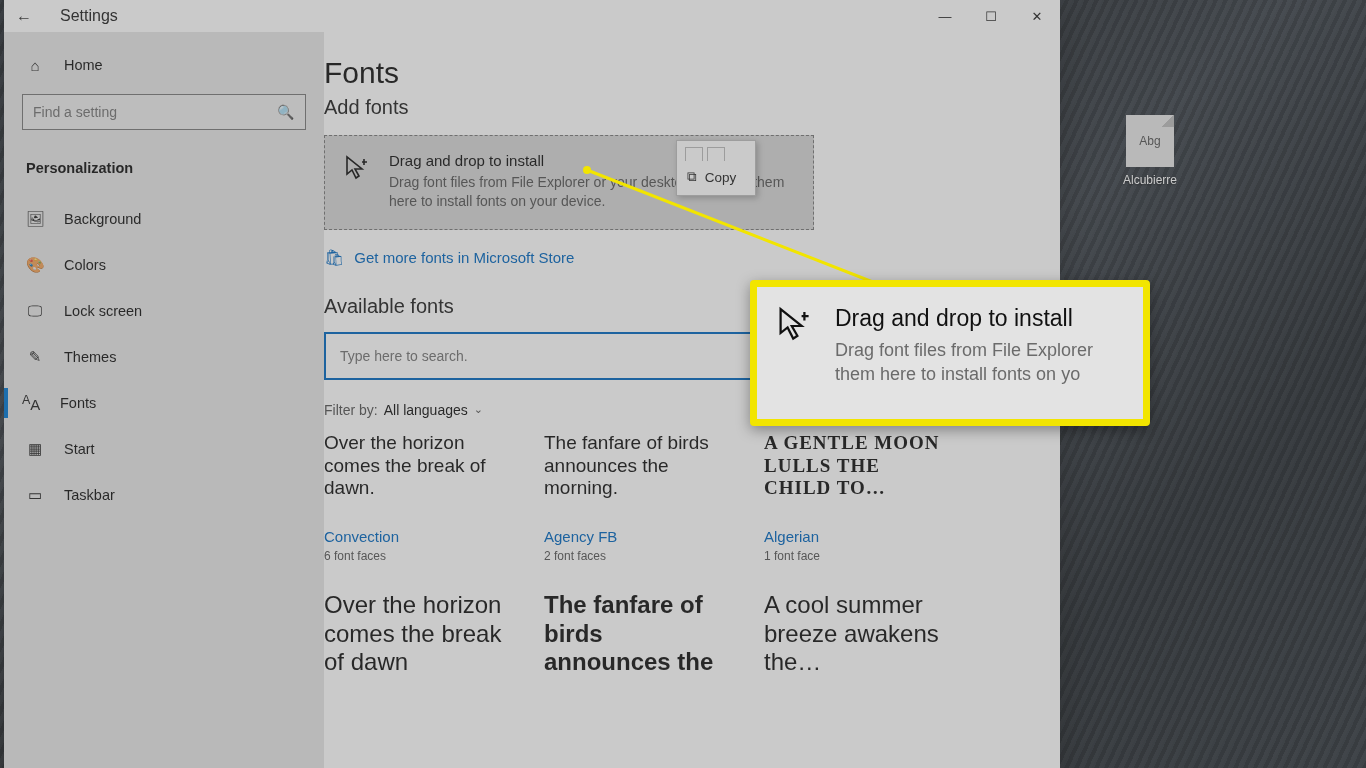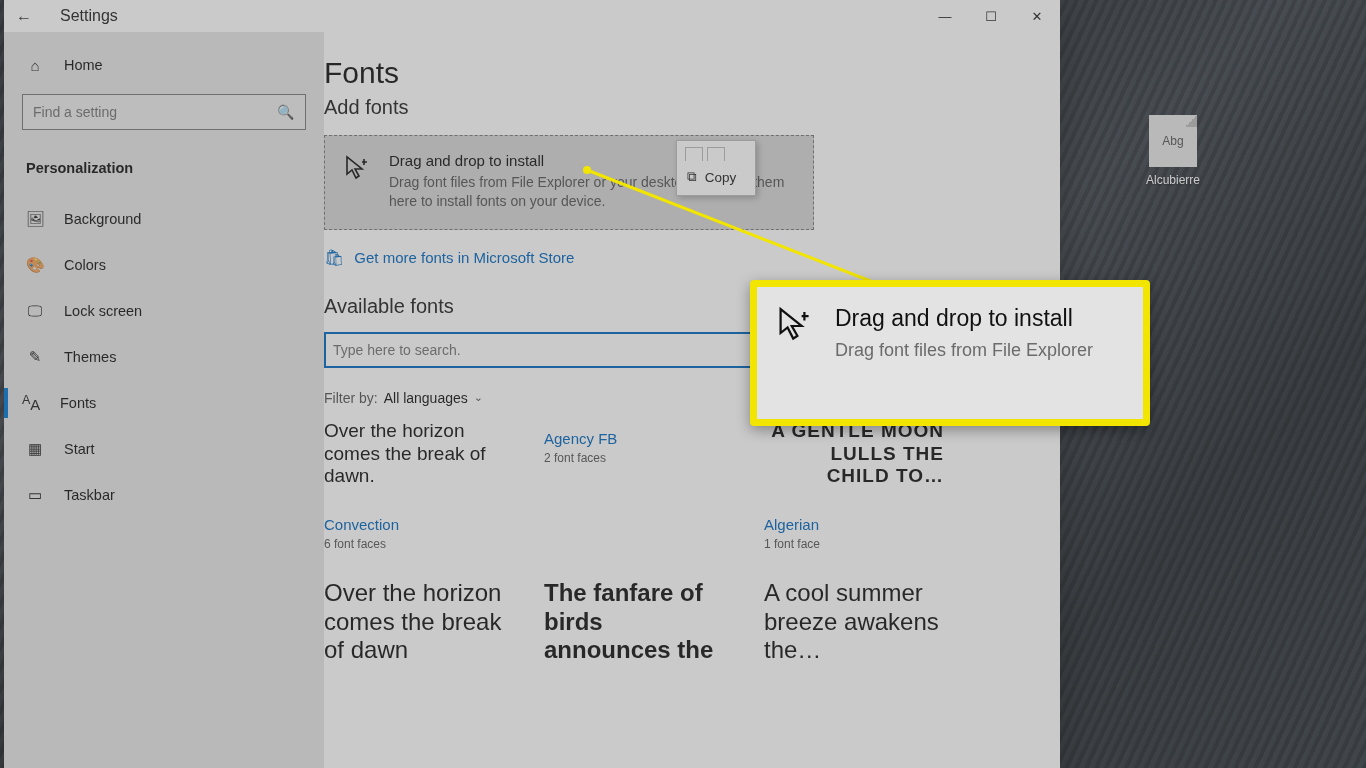--- a/index.html
+++ b/index.html
@@ -8,21 +8,21 @@
 .desktop-bg {
   position: absolute; left: 0; top: 0; width: 1366px; height: 768px;
   background: linear-gradient(135deg, #2a3138 0%, #434a52 20%, #1e2328 40%, #3a4149 60%, #252b31 80%, #30373e 100%);
 }
 .desktop-bg::before {
   content: ""; position: absolute; inset: 0;
   background: repeating-linear-gradient(115deg, rgba(255,255,255,0.02) 0 2px, rgba(0,0,0,0.15) 2px 6px, rgba(255,255,255,0.03) 6px 9px);
 }
 
 .desktop-icon {
-  position: absolute; right: 161px; top: 115px; width: 64px; text-align: center; color: #fff;
+  position: absolute; right: 184px; top: 115px; width: 64px; text-align: center; color: #fff;
 }
 .desktop-icon .file {
   width: 48px; height: 52px; background: #e6e6e6; margin: 0 auto 6px; position: relative;
   display: flex; align-items: center; justify-content: center; font-size: 12px; color: #555;
 }
 .desktop-icon .file::after {
   content: ""; position: absolute; top: 0; right: 0; width: 12px; height: 12px;
   background: linear-gradient(135deg, #e6e6e6 50%, #bcbcbc 50%);
 }
 .desktop-icon .label { font-size: 12px; text-shadow: 0 1px 2px rgba(0,0,0,.6); }
@@ -79,32 +79,32 @@
   border: 1px dashed #7a7a7a; background: #d6d6d6; padding: 16px 18px 18px;
   display: flex; gap: 16px; align-items: flex-start; width: 490px;
 }
 .dropzone .dz-icon { font-size: 24px; margin-top: 2px; }
 .dropzone .dz-title { font-size: 15px; color: #111; margin-bottom: 4px; }
 .dropzone .dz-sub { font-size: 14px; color: #555; line-height: 1.35; }
 
 .storelink { margin-top: 18px; display: flex; align-items: center; gap: 10px; color: #0067c0; font-size: 15px; }
 .storelink .bag { font-size: 16px; }
 
-.filterbar { width: 646px; height: 36px; border: 2px solid #0067c0; display: flex; align-items: center; padding: 0 7px; margin-top: 2px; }
+.filterbar { width: 646px; height: 48px; border: 2px solid #0067c0; display: flex; align-items: center; padding: 0 14px; margin-top: 2px; }
 .filterbar input { border: none; outline: none; flex: 1; font-size: 14px; color: #333; background: transparent; }
 
 .filterby { margin-top: 22px; font-size: 14px; color: #555; display: flex; align-items: center; gap: 6px; }
 .filterby .val { color: #111; }
 .filterby .chev { font-size: 11px; }
 
 .fontgrid { display: flex; gap: 40px; margin-top: 14px; flex-wrap: wrap; width: 640px; }
 .fontcard { width: 180px; }
 .fontcard .sample { font-size: 19px; color: #111; line-height: 1.2; height: 86px; overflow: hidden; }
 .fontcard .sample.agency { font-family: "Agency FB", sans-serif; font-stretch: condensed; }
-.fontcard .sample.algerian { font-family: Liberation Sans, sans-serif; font-variant: small-caps; letter-spacing: 1px; font-weight: 600; text-align: right; }
+.fontcard .sample.algerian { font-family: Liberation Serif, serif; font-variant: small-caps; letter-spacing: 1px; font-weight: 600; }
 .fontcard .name { color: #0067c0; font-size: 15px; margin-top: 10px; }
 .fontcard .faces { color: #555; font-size: 12px; margin-top: 4px; }
 .fontcard.row2 .sample { font-size: 24px; }
 .fontcard.row2.bold .sample { font-weight: 700; }
 
 .copy-popup {
   position: absolute; left: 676px; top: 140px; width: 80px; background: #fff;
   border: 1px solid #bdbdbd; box-shadow: 2px 2px 6px rgba(0,0,0,.25);
   padding: 6px 0; z-index: 40;
 }
@@ -227,20 +227,21 @@
           <span class="chev">⌄</span>
         </div>
 
         <div class="fontgrid" id="grid1">
             <div class="fontcard">
               <div class="sample ">Over the horizon comes the break of dawn.</div>
               <div class="name">Convection</div>
               <div class="faces">6 font faces</div>
             </div>
             <div class="fontcard">
+              <div class="sample agency">The fanfare of birds announces the morning.</div>
               <div class="name">Agency FB</div>
               <div class="faces">2 font faces</div>
             </div>
             <div class="fontcard">
               <div class="sample algerian">A GENTLE MOON LULLS THE CHILD TO…</div>
               <div class="name">Algerian</div>
               <div class="faces">1 font face</div>
             </div>
           </div>
         <div class="fontgrid" id="grid2" style="margin-top:28px">
@@ -275,20 +276,21 @@
 <div class="callout">
   <div class="ci">
     <svg width="42" height="42" viewBox="0 0 30 30">
         <path d="M4 3 L4 20 L9 16 L13 24 L16 22 L12 15 L19 15 Z" fill="none" stroke="#111" stroke-width="1.6"></path>
         <path d="M19 8 L24 8 M21 5 L21 11" stroke="#111" stroke-width="1.6"></path>
       </svg>
   </div>
   <div>
     <div class="ct">Drag and drop to install</div>
     <div class="cs">Drag font files from File Explorer</div>
+    <div class="cs">them here to install fonts on yo</div>
   </div>
 </div>
 
 <div class="pointer-line" style="left:583px; top:166px;">
   <svg width="400" height="160">
     <circle cx="4" cy="4" r="4" fill="#f2e500"></circle>
     <line x1="4" y1="4" x2="300" y2="120" stroke="#f2e500" stroke-width="3"></line>
   </svg>
 </div>
 

